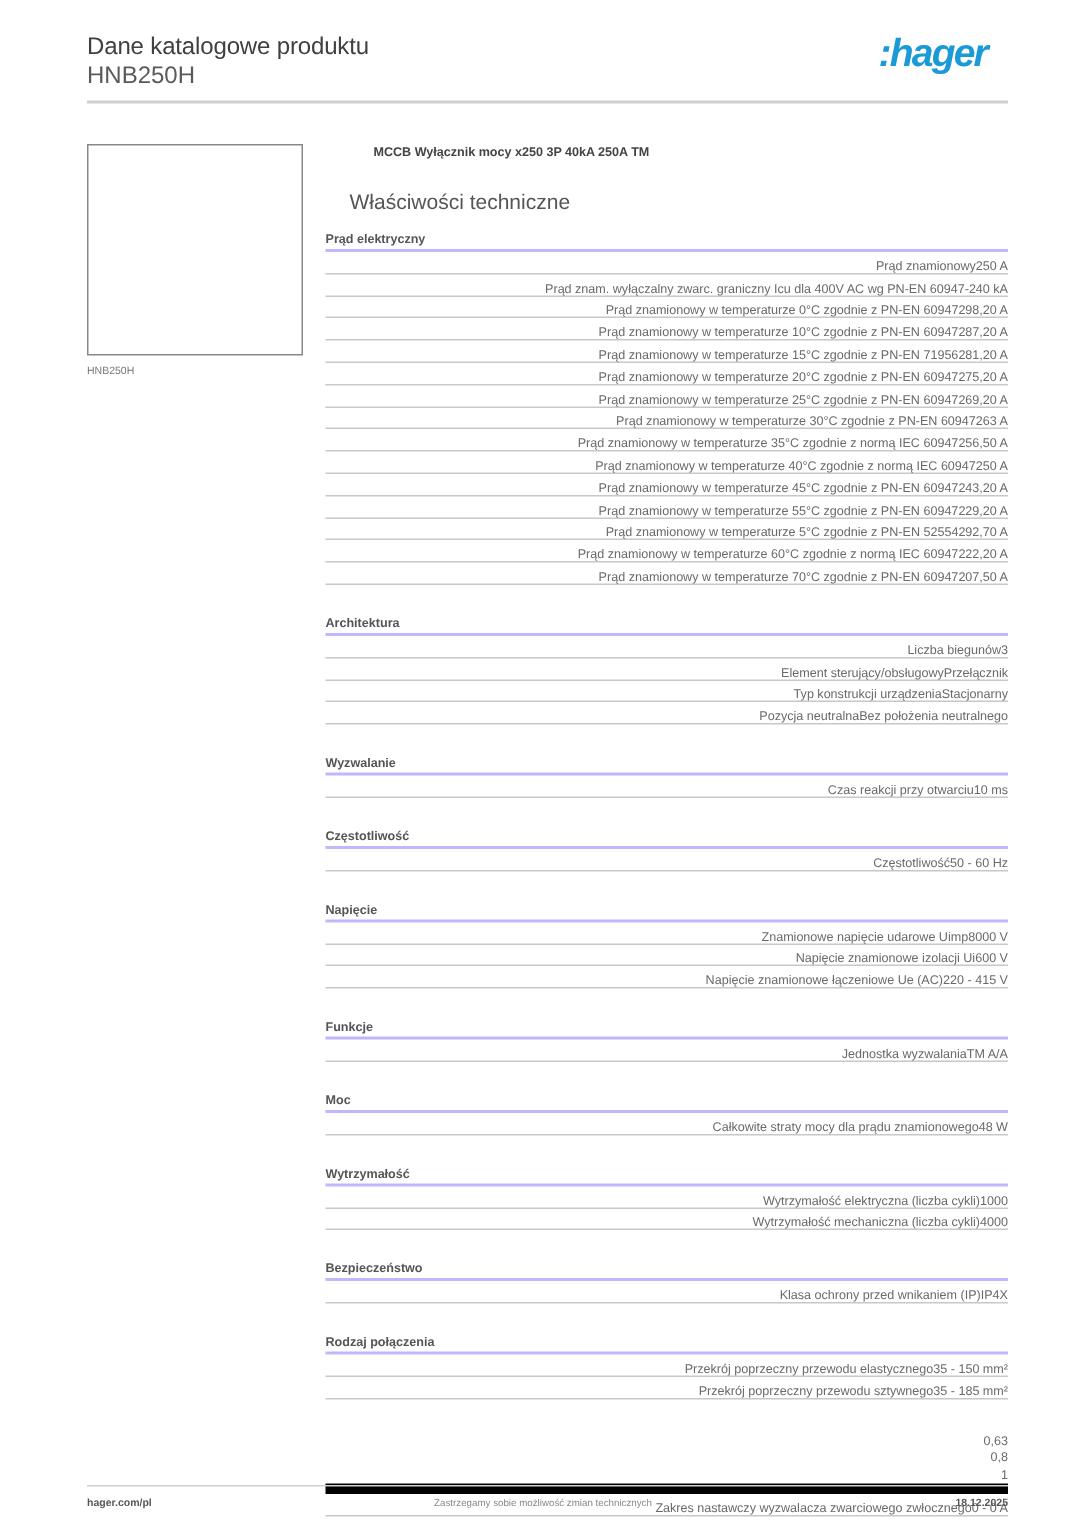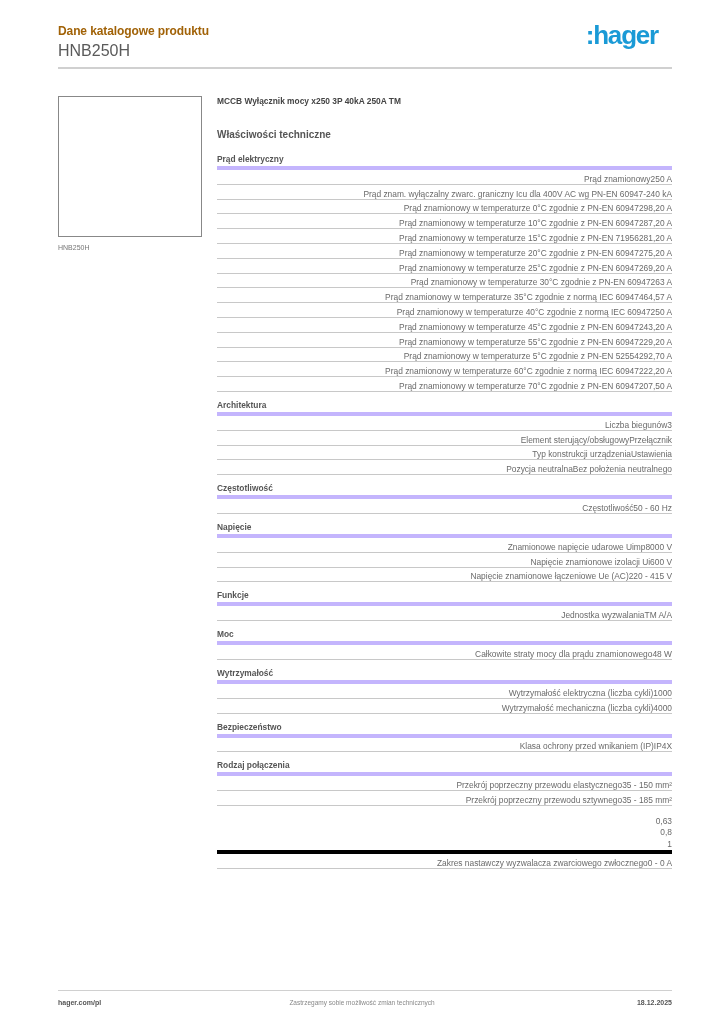--- a/index.html
+++ b/index.html
@@ -1,38 +1,38 @@
 <!DOCTYPE html>
 <html><head>
   <meta charset="utf-8">
   <style>
     * { box-sizing: border-box; margin: 0; padding: 0; }
     html, body { width: 724px; height: 1024px; background: #ffffff; }
     body { position: relative; font-family: "Liberation Sans", sans-serif; color: #555; overflow: hidden; }
 
     .header { position: absolute; left: 58px; top: 22px; width: 614px; }
-    .doc-title { font-size: 12px; font-weight: bold; color: #a16207; line-height: 19px; letter-spacing: -0.1px; }
+    .doc-title { font-size: 16px; font-weight: normal; color: #404040; line-height: 19px; letter-spacing: -0.1px; }
     .doc-subtitle { font-size: 16px; color: #5a5a5a; line-height: 19px; }
-    .logo { position: absolute; right: 14px; top: -2px; font-size: 26px; font-weight: bold; color: #1a9ad6; letter-spacing: -1.2px; line-height: 30px; }
+    .logo { position: absolute; right: 14px; top: -2px; font-size: 26px; font-weight: bold; color: #1a9ad6; letter-spacing: -1.2px; line-height: 30px; font-style: italic; }
     .header-rule { position: absolute; left: 58px; top: 67px; width: 614px; height: 2px; background: #d0d0d0; }
 
     .image-box { position: absolute; left: 58px; top: 96px; width: 144px; height: 141px; border: 1px solid #888; background: #fff; }
     .image-caption { position: absolute; left: 58px; top: 244px; font-size: 7px; color: #777; }
 
     .content { position: absolute; left: 217px; top: 96px; width: 455px; }
-    .product-name { font-size: 8.4px; font-weight: bold; color: #444; line-height: 11px; }
-    .section-main { font-size: 10px; font-weight: bold; color: #555; margin-top: 22px; line-height: 11px; }
-
-    .group { margin-top: 8px; }
+    .product-name { font-size: 8.4px; font-weight: bold; color: #444; line-height: 11px; margin-left: 32px; }
+    .section-main { font-size: 14px; font-weight: normal; color: #555; margin-top: 22px; line-height: 11px; margin-left: 16px; }
+
+    .group { margin-top: 20px; }
     .group.first { margin-top: 14px; }
-    .group-title { font-size: 8.4px; font-weight: bold; color: #555; line-height: 11px; padding-bottom: 1px; border-bottom: 4px solid #c4b5fd; }
+    .group-title { font-size: 8.4px; font-weight: bold; color: #555; line-height: 11px; padding-bottom: 1px; border-bottom: 2px solid #c4b5fd; }
     .row { display: flex; justify-content: flex-end; align-items: flex-end; font-size: 8.4px; color: #6a6a6a; line-height: 10px; height: 14.8px; padding-top: 3px; border-bottom: 1px solid #c8c8c8; }
     .row .label { white-space: nowrap; }
     .row .value { white-space: nowrap; text-align: right; }
-    .row.multi { height: auto; display: block; padding-top: 2px; border-bottom: 4px solid #000000; }
+    .row.multi { height: auto; display: block; padding-top: 2px; border-bottom: 7px solid #000000; }
     .row.multi .value { display: block; line-height: 11.5px; }
 
     .footer-rule { position: absolute; left: 58px; top: 990px; width: 614px; height: 1px; background: #d0d0d0; }
     .footer-left { position: absolute; left: 58px; top: 999px; font-size: 7px; font-weight: bold; color: #555; }
     .footer-center { position: absolute; left: 0; width: 724px; text-align: center; top: 999px; font-size: 6.5px; color: #888; }
     .footer-right { position: absolute; right: 52px; top: 999px; font-size: 7px; font-weight: bold; color: #555; }
   </style>
 </head>
 <body>
 
@@ -79,21 +79,21 @@
         <div class="row">
           <span class="label">Prąd znamionowy w temperaturze 25°C zgodnie z PN-EN 60947</span>
           <span class="value">269,20 A</span>
         </div>
         <div class="row">
           <span class="label">Prąd znamionowy w temperaturze 30°C zgodnie z PN-EN 60947</span>
           <span class="value">263 A</span>
         </div>
         <div class="row">
           <span class="label">Prąd znamionowy w temperaturze 35°C zgodnie z normą IEC 60947</span>
-          <span class="value">464,57 A</span>
+          <span class="value">256,50 A</span>
         </div>
         <div class="row">
           <span class="label">Prąd znamionowy w temperaturze 40°C zgodnie z normą IEC 60947</span>
           <span class="value">250 A</span>
         </div>
         <div class="row">
           <span class="label">Prąd znamionowy w temperaturze 45°C zgodnie z PN-EN 60947</span>
           <span class="value">243,20 A</span>
         </div>
         <div class="row">
@@ -118,25 +118,32 @@
         <div class="row">
           <span class="label">Liczba biegunów</span>
           <span class="value">3</span>
         </div>
         <div class="row">
           <span class="label">Element sterujący/obsługowy</span>
           <span class="value">Przełącznik</span>
         </div>
         <div class="row">
           <span class="label">Typ konstrukcji urządzenia</span>
-          <span class="value">Ustawienia</span>
+          <span class="value">Stacjonarny</span>
         </div>
         <div class="row">
           <span class="label">Pozycja neutralna</span>
           <span class="value">Bez położenia neutralnego</span>
+        </div>
+      </div>
+      <div class="group">
+        <div class="group-title">Wyzwalanie</div>
+        <div class="row">
+          <span class="label">Czas reakcji przy otwarciu</span>
+          <span class="value">10 ms</span>
         </div>
       </div>
       <div class="group">
         <div class="group-title">Częstotliwość</div>
         <div class="row">
           <span class="label">Częstotliwość</span>
           <span class="value">50 - 60 Hz</span>
         </div>
       </div>
       <div class="group">

